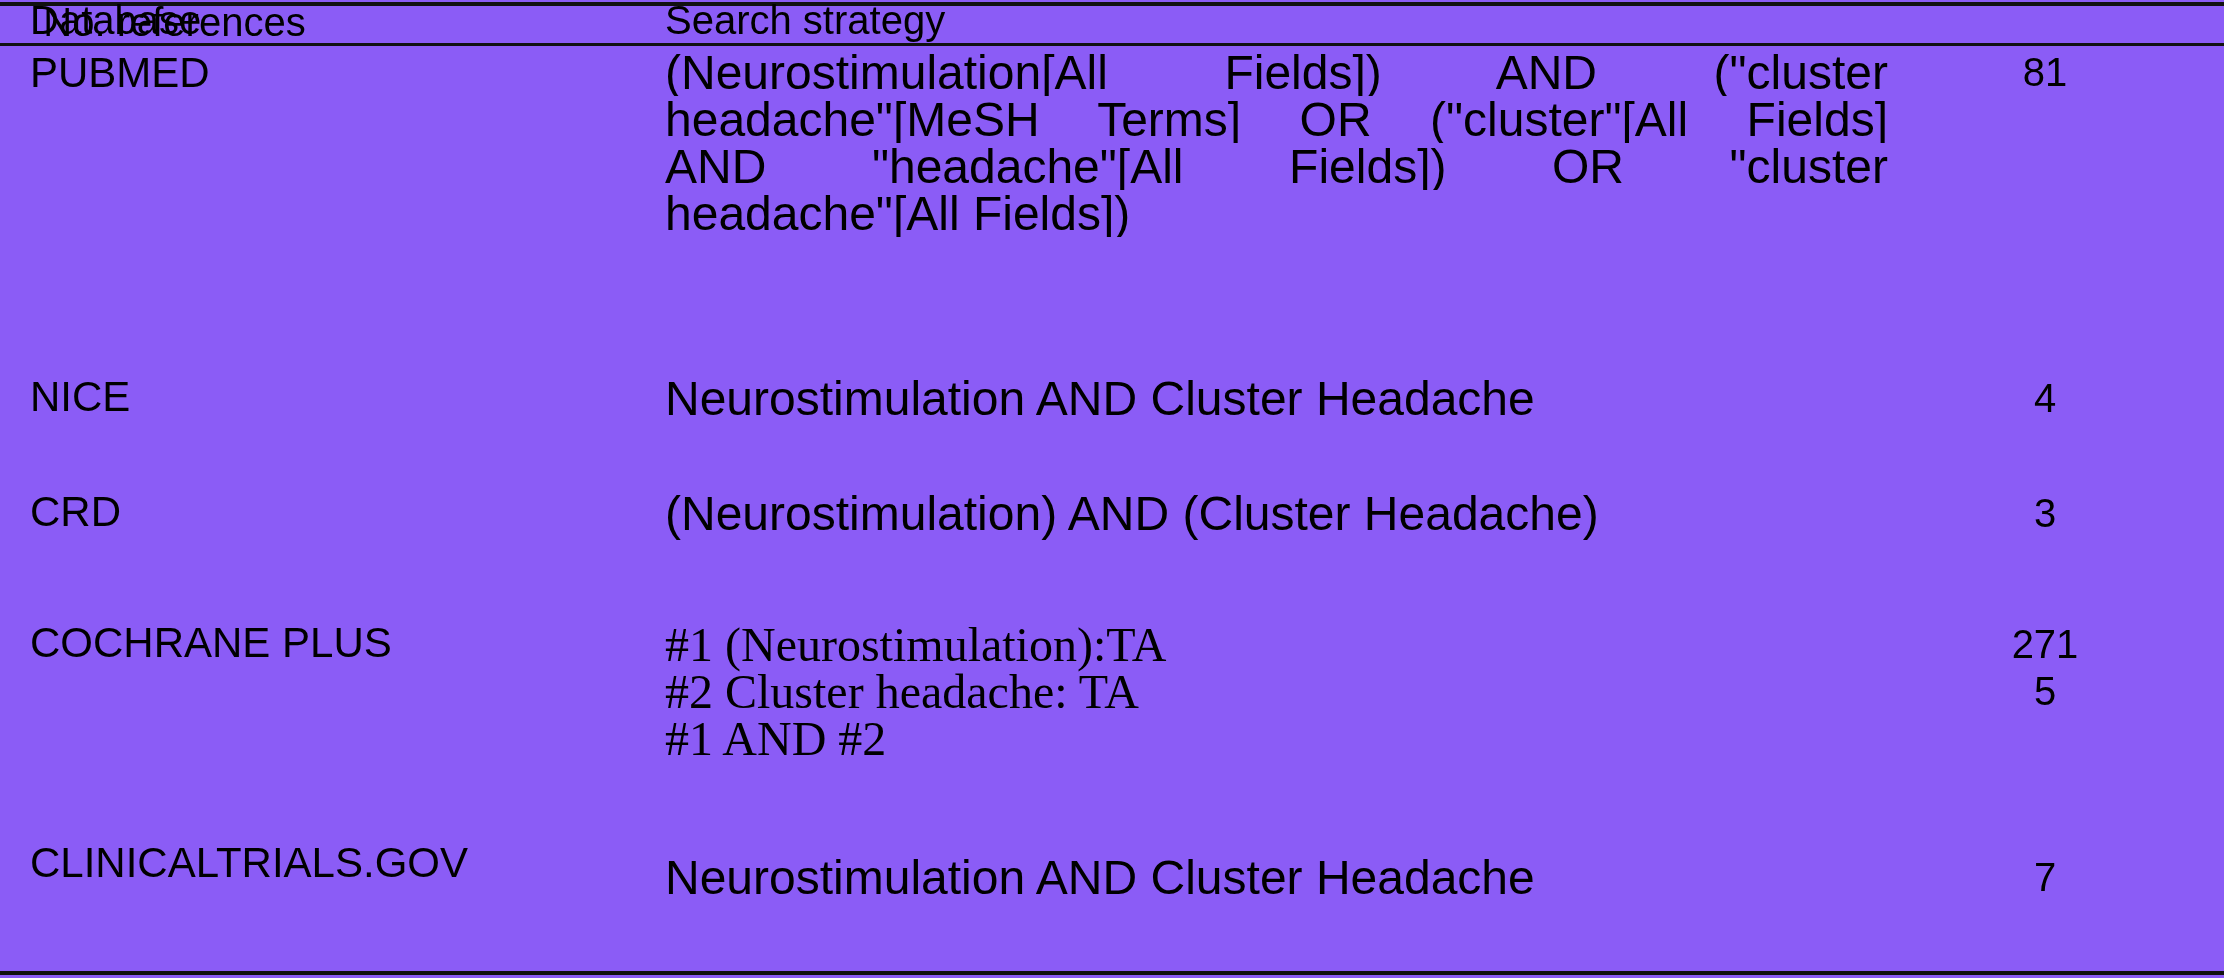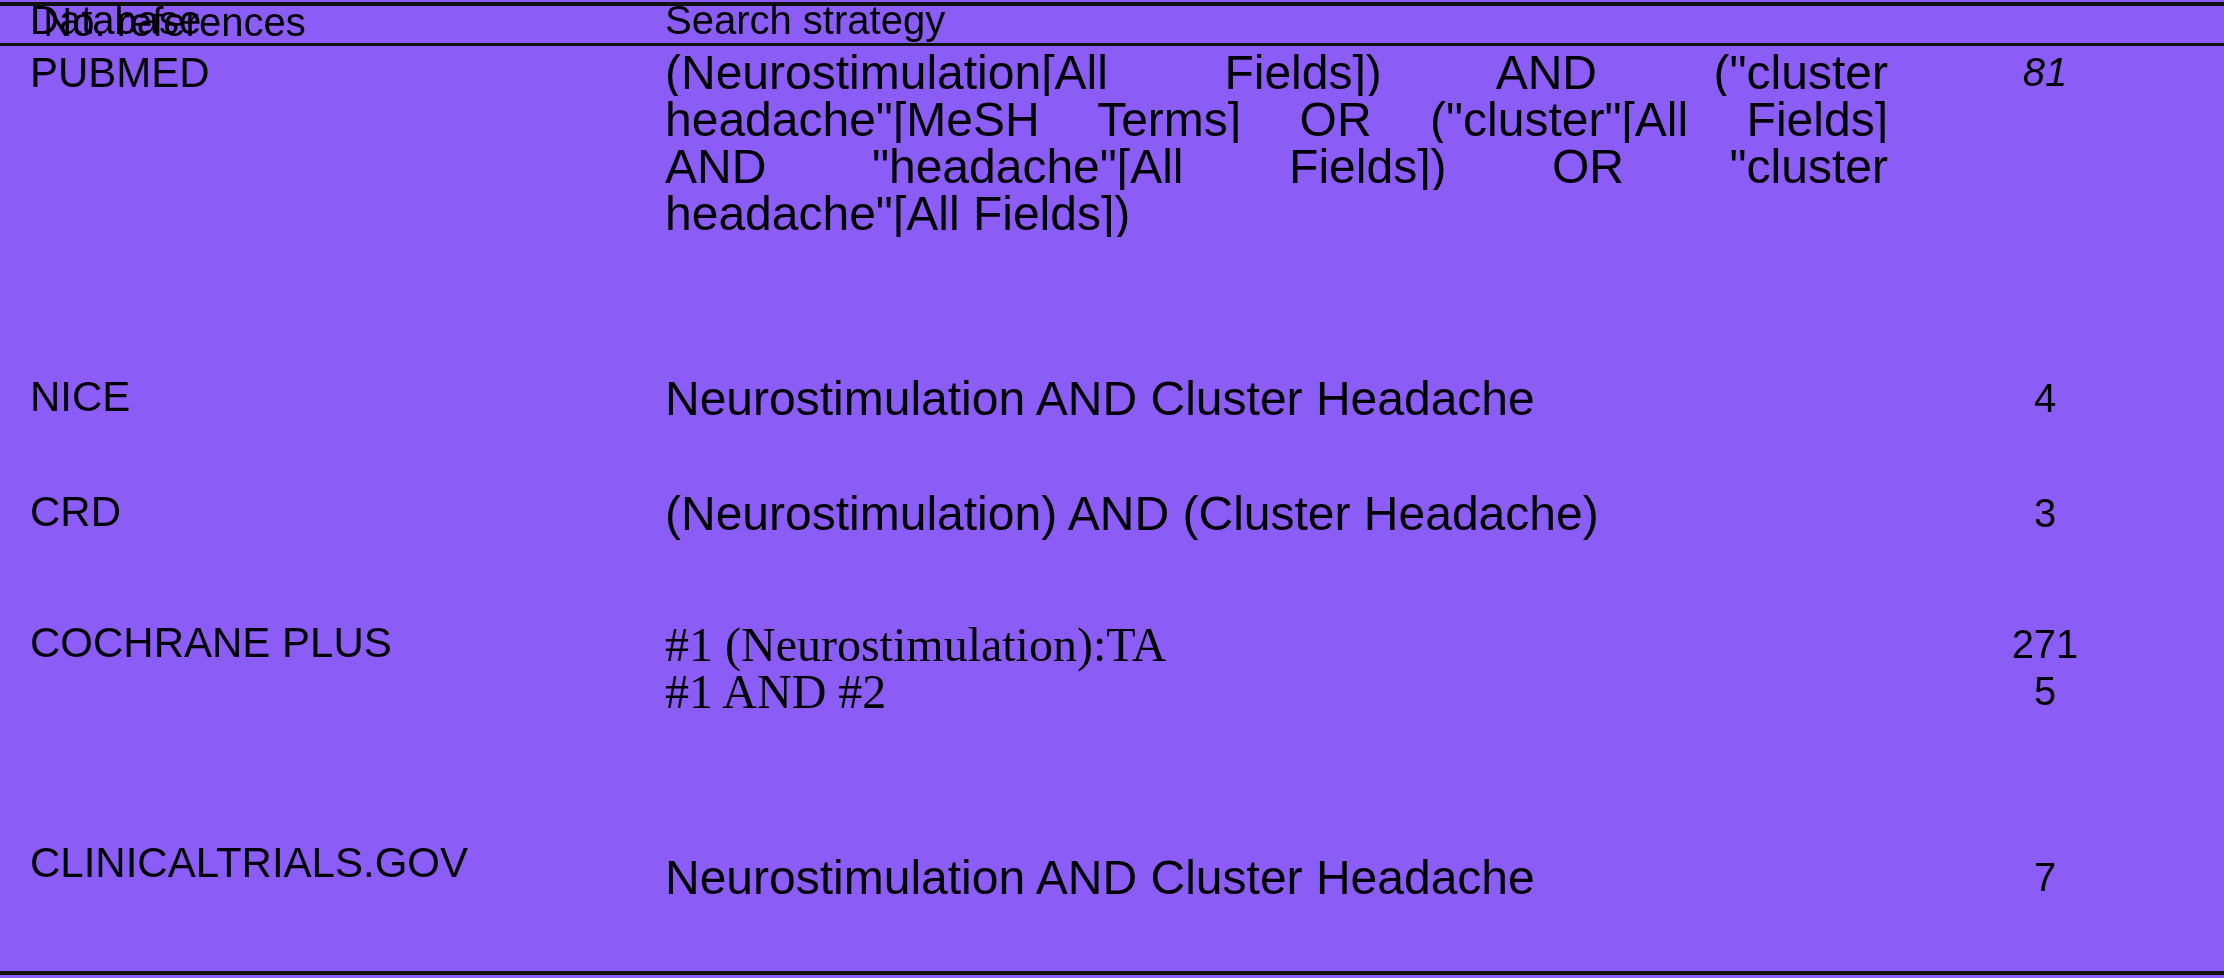--- a/index.html
+++ b/index.html
@@ -115,21 +115,21 @@
       <span class="db-name">PUBMED</span>
     </div>
 
     <div class="col-str strategy strategy-justified" style="top:49px;">
       <span class="jline">(Neurostimulation[All Fields]) AND ("cluster</span>
       <span class="jline">headache"[MeSH Terms] OR ("cluster"[All Fields]</span>
       <span class="jline">AND "headache"[All Fields]) OR "cluster</span>
       <span class="jline last">headache"[All Fields])</span>
     </div>
 
-    <div class="col-num num" style="top:49px;font-style:italic;">
+    <div class="col-num num" style="top:49px;">
       <span class="sub-line">81</span>
     </div>
   </div>
 
   <div>
     <div class="col-db" style="top:373px;">
       <span class="db-name">NICE</span>
     </div>
 
     <div class="col-str strategy strategy-plain" style="top:375px;">
@@ -155,20 +155,21 @@
     </div>
   </div>
 
   <div>
     <div class="col-db" style="top:619px;">
       <span class="db-name">COCHRANE PLUS</span>
     </div>
 
     <div class="col-str strategy" style="top:621px;font-family:Liberation Serif, serif;">
       <span class="sub-line">#1 (Neurostimulation):TA</span>
+      <span class="sub-line">#2 Cluster headache: TA</span>
       <span class="sub-line">#1 AND #2</span>
     </div>
 
     <div class="col-num num" style="top:621px;">
       <span class="sub-line">271</span>
       <span class="sub-line">5</span>
     </div>
   </div>
 
   <div>

